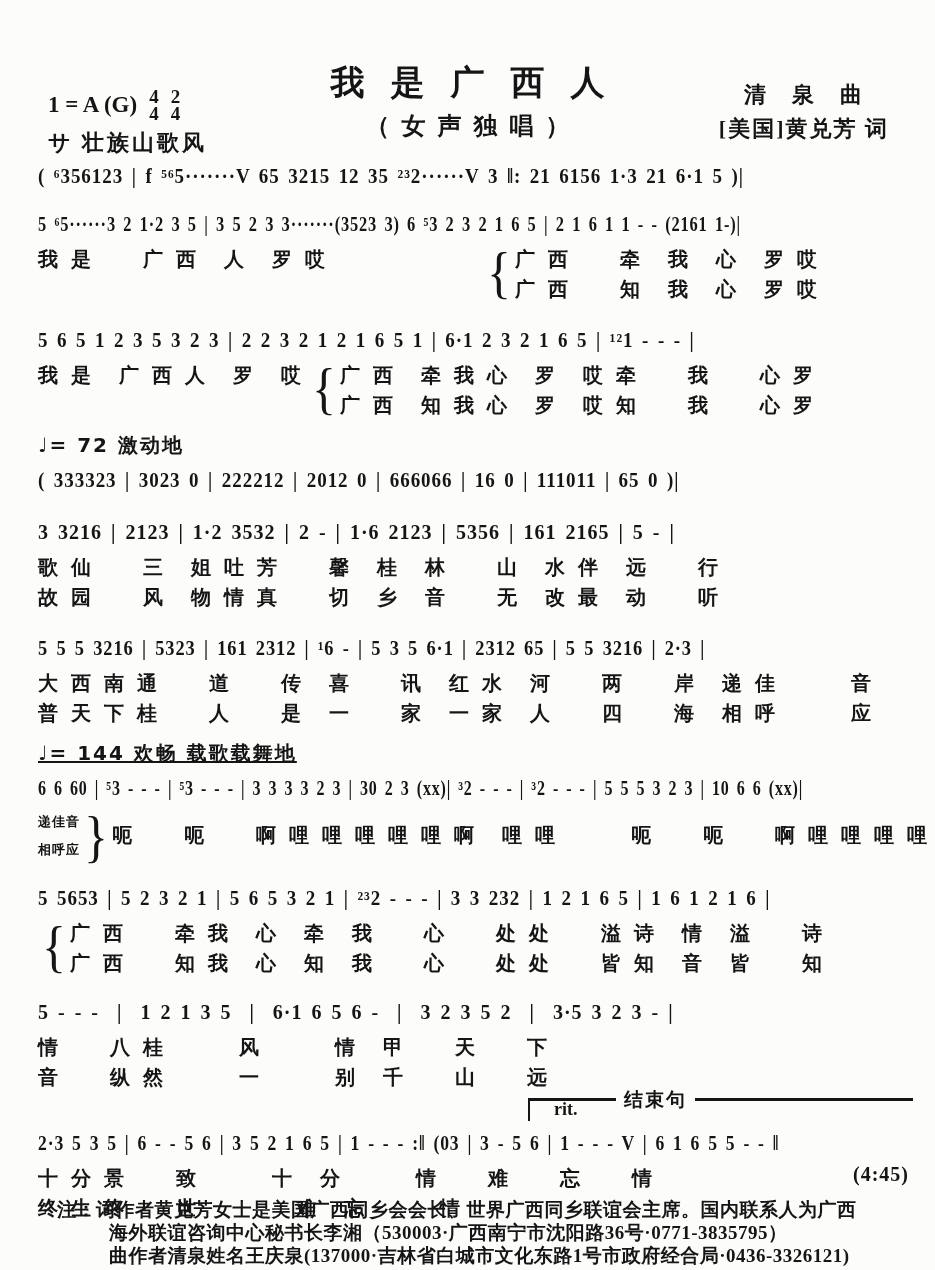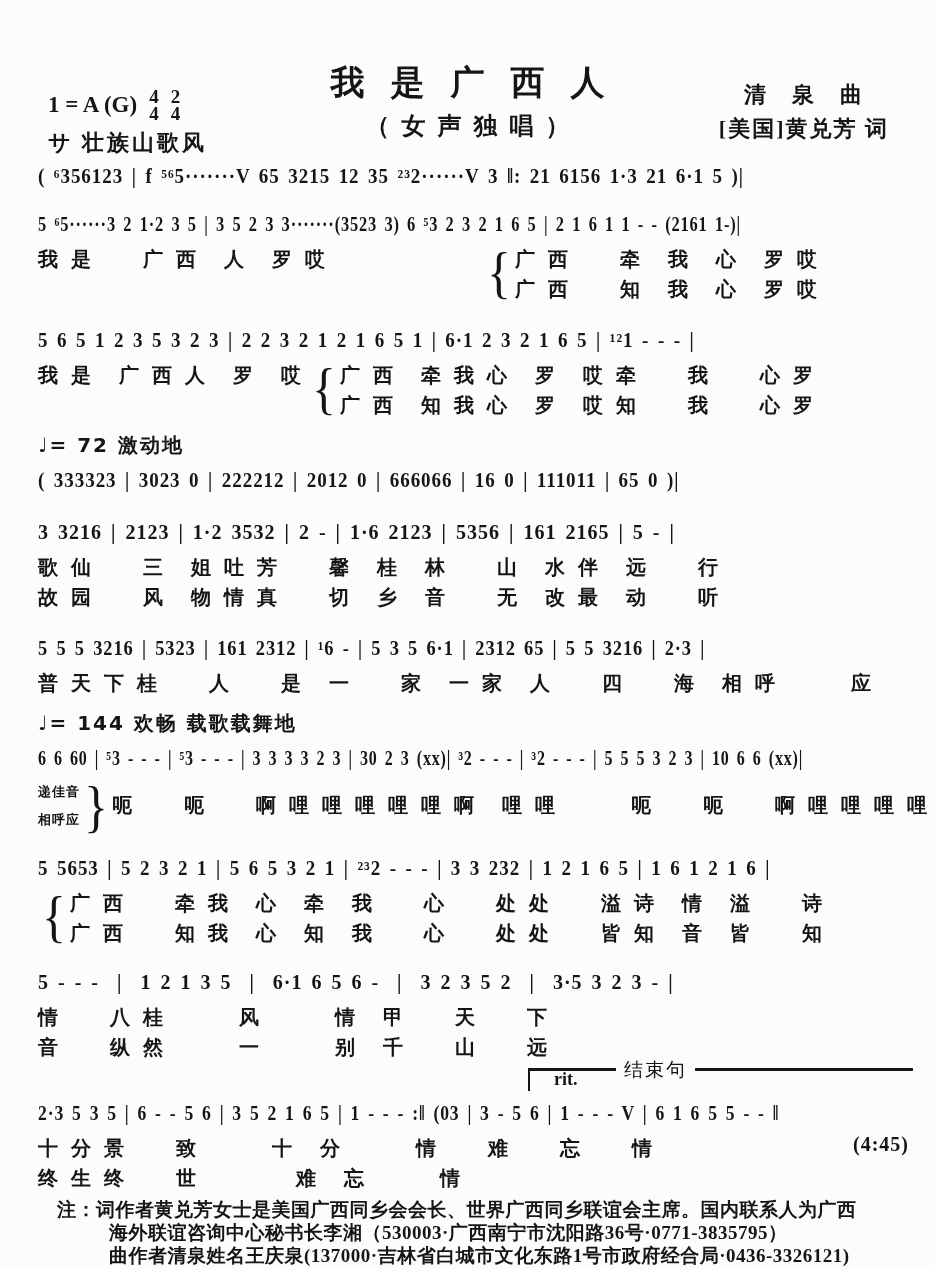--- a/index.html
+++ b/index.html
@@ -47,33 +47,33 @@
   .lead3{width:270px;flex:0 0 auto;}
   .bracecol{display:flex;flex-direction:column;}
   .brace{font-size:50px;line-height:56px;font-weight:normal;flex:0 0 auto;
     transform:scaleY(1.15);margin:0 4px;}
   .leftlabels{display:flex;flex-direction:column;flex:0 0 auto;}
   .leftlabels .lyric{font-size:13px;line-height:28px;letter-spacing:1px;}
   .tempo{
     font-family:"DejaVu Sans","Liberation Serif",sans-serif;
     font-weight:bold;font-size:20px;line-height:26px;letter-spacing:2px;
   }
-  .t1{margin-top:12px;} .t2{margin-top:12px;}
+  .t1{margin-top:12px;} .t2{margin-top:12px;text-decoration:underline;}
   #s2{margin-top:8px;} #s3{margin-top:16px;} #s4{margin-top:2px;}
   #s5{margin-top:12px;} #s6{margin-top:16px;} #s7{margin-top:2px;}
   #s8{margin-top:14px;} #s9{margin-top:14px;} #s10{margin-top:6px;}
   
   .ending-row{
     position:relative;height:20px;margin-left:490px;margin-bottom:2px;
     border-top:3px solid #151515;border-left:2px solid #151515;
   }
   .rit{position:absolute;left:24px;top:-2px;font-size:18px;font-weight:bold;text-align:right;}
   .ending-label{
     position:absolute;left:86px;top:-14px;background:#fcfcfa;
-    padding:0 8px;font-size:19px;font-weight:normal;letter-spacing:2px;
+    padding:0 8px;font-size:19px;font-weight:bold;letter-spacing:2px;
   }
   .s10lyr{position:relative;}
   .duration{position:absolute;right:4px;top:0;font-size:20px;font-weight:bold;letter-spacing:1px;}
   
   .footnote{
     position:absolute;left:57px;right:20px;top:1198px;
     font-size:19px;font-weight:bold;line-height:23px;letter-spacing:.5px;
   }
   .footnote .cont{margin-left:52px;}
 </style>
@@ -140,20 +140,21 @@
     </div>
 
     <div id="s5">
       <div><span class="music">3 3216 | 2123 | 1·2 3532 | 2 - | 1·6 2123 | 5356 | 161 2165 | 5 - |</span></div>
       <div class="lyric">歌 仙　　三　姐 吐 芳　　馨　桂　林　　山　水 伴　远　　行</div>
       <div class="lyric">故 园　　风　物 情 真　　切　乡　音　　无　改 最　动　　听</div>
     </div>
 
     <div id="s6">
       <div><span class="music sq92">5 5 5 3216 | 5323 | 161 2312 | ¹6 - | 5 3 5 6·1 | 2312 65 | 5 5 3216 | 2·3 |</span></div>
+      <div class="lyric">大 西 南 通　　道　　传　喜　　讯　红 水　河　　两　　岸　递 佳　　　音</div>
       <div class="lyric">普 天 下 桂　　人　　是　一　　家　一 家　人　　四　　海　相 呼　　　应</div>
     </div>
 
     <div class="tempo t2">♩= 144  欢畅 载歌载舞地</div>
 
     <div id="s7">
       <div><span class="music sq80">6 6 60 | ⁵3 - - - | ⁵3 - - - | 3 3 3 3 2 3 | 30 2 3 (xx)| ³2 - - - | ³2 - - - | 5 5 5 3 2 3 | 10 6 6 (xx)|</span></div>
       <div class="lyrrow">
         <div class="leftlabels">
           <div class="lyric">递佳音</div>

